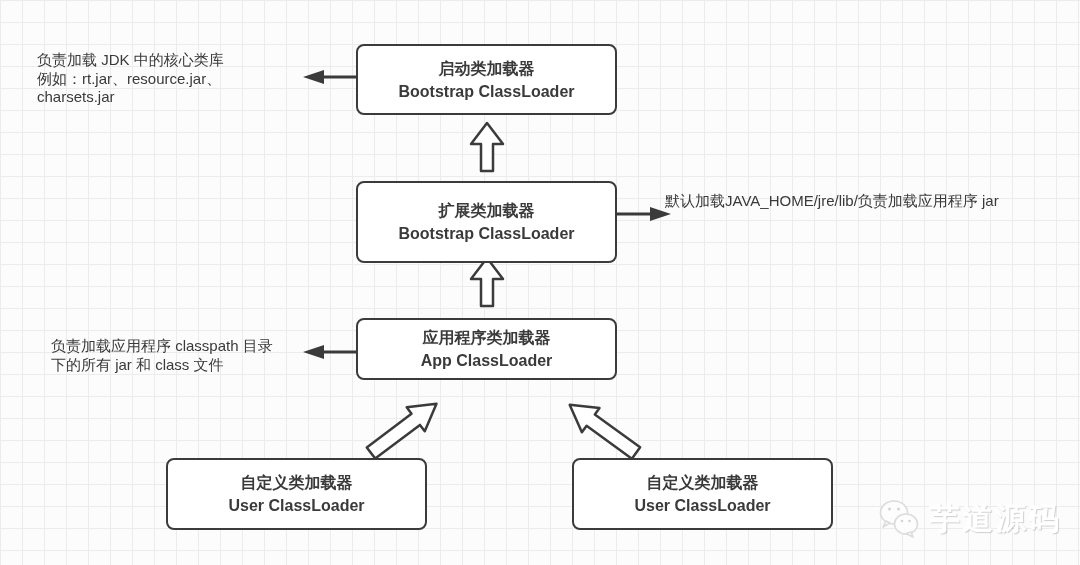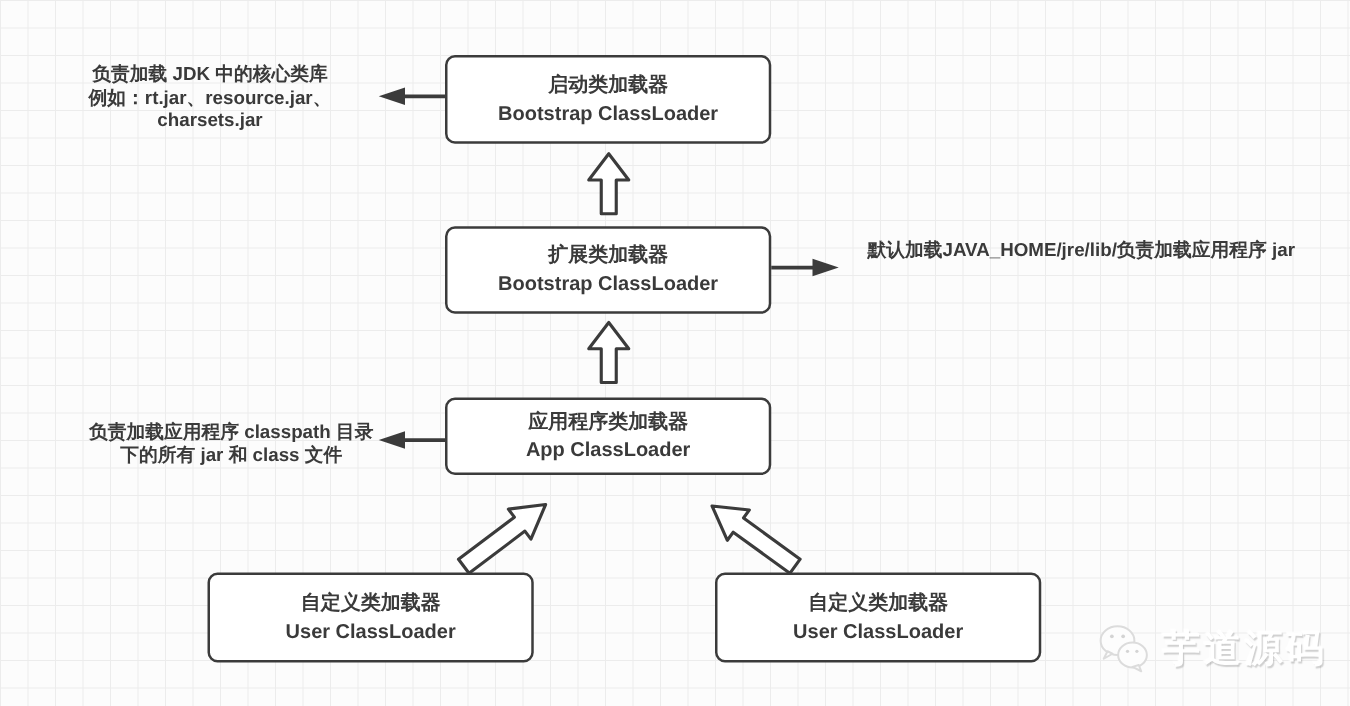--- a/index.html
+++ b/index.html
@@ -26,23 +26,22 @@
     flex-direction:column;
     align-items:center;
     justify-content:center;
     font-size:16px;
     font-weight:600;
     line-height:23px;
     z-index:2;
   }
   .note{
     position:absolute;
-    text-align:center;
     font-size:15px;
-    font-weight:700;
+    font-weight:400;
     line-height:18.5px;
     z-index:2;
   }
   .note .nowrap{white-space:nowrap;}
   .arrows{position:absolute;left:0;top:0;z-index:1;}
   .watermark{
     position:absolute;
     right:18px;bottom:25px;
     display:flex;align-items:center;gap:8px;
     z-index:3;
@@ -88,21 +87,21 @@
       <line x1="356" y1="352" x2="322" y2="352" stroke="#3b3b3b" stroke-width="3"></line>
       <polygon points="303,352 324,345 324,359" fill="#3b3b3b"></polygon>
     </g>
   </svg>
 
   <div class="node" style="left:356px;top:44px;width:261px;height:71px;">
     <div>启动类加载器</div>
     <div>Bootstrap ClassLoader</div>
   </div>
 
-  <div class="node" style="left:356px;top:181px;width:261px;height:70px;">
+  <div class="node" style="left:356px;top:181px;width:261px;height:82px;">
     <div>扩展类加载器</div>
     <div>Bootstrap ClassLoader</div>
   </div>
 
   <div class="node" style="left:356px;top:318px;width:261px;height:62px;">
     <div>应用程序类加载器</div>
     <div>App ClassLoader</div>
   </div>
 
   <div class="node" style="left:166px;top:458px;width:261px;height:72px;">
@@ -119,21 +118,21 @@
     <div>负责加载 JDK 中的核心类库</div>
     <div>例如：rt.jar、resource.jar、</div>
     <div>charsets.jar</div>
   </div>
 
 
   <div class="note" style="left:665px;top:190px;width:400px;line-height:21px;">
     <div class="nowrap">默认加载JAVA_HOME/jre/lib/负责加载应用程序 jar</div>
   </div>
 
-  <div class="note" style="left:35px;top:337px;width:300px;">
+  <div class="note" style="left:51px;top:337px;width:300px;">
     <div>负责加载应用程序 classpath 目录</div>
     <div>下的所有 jar 和 class 文件</div>
   </div>
 
   <div class="watermark">
     <svg width="44" height="42" viewBox="0 0 44 42">
       <g fill="#fdfdfd" stroke="#dcdcdc" stroke-width="1.6">
         <ellipse cx="16" cy="14.5" rx="13.5" ry="11.5"></ellipse>
         <path d="M8,23 L5,29 L12,25 Z" stroke-linejoin="round"></path>
         <ellipse cx="28" cy="26" rx="11.5" ry="10"></ellipse>

